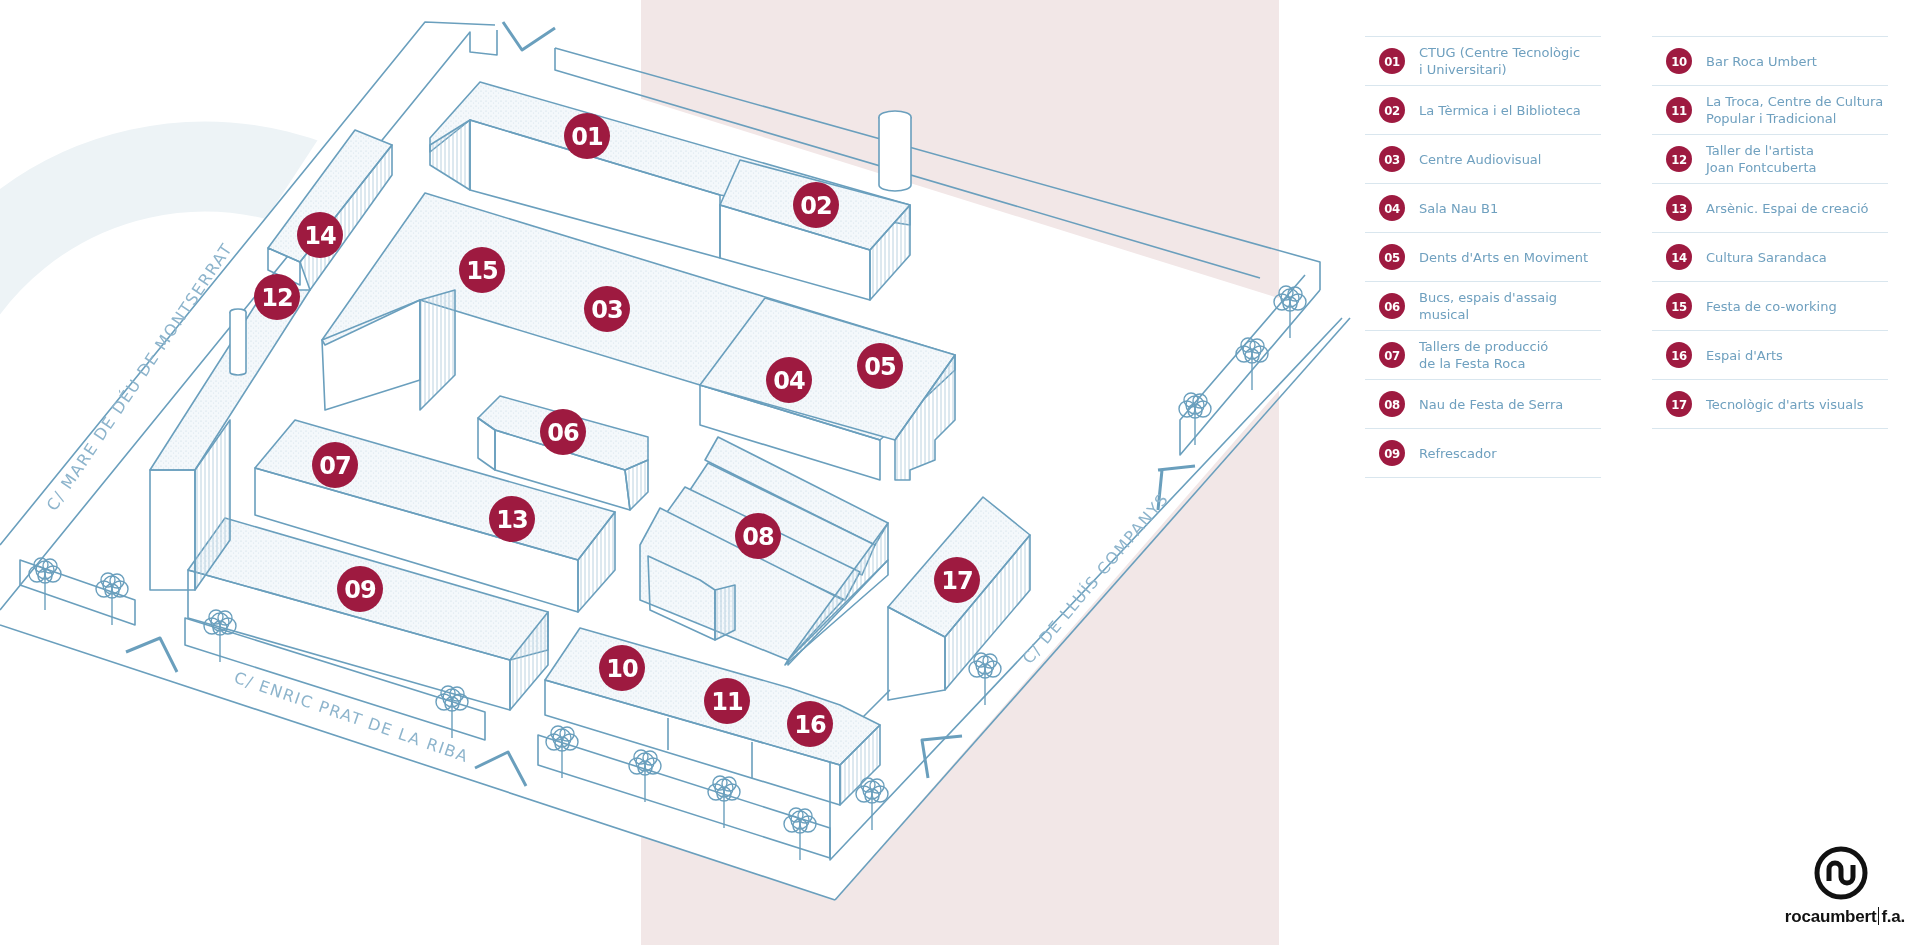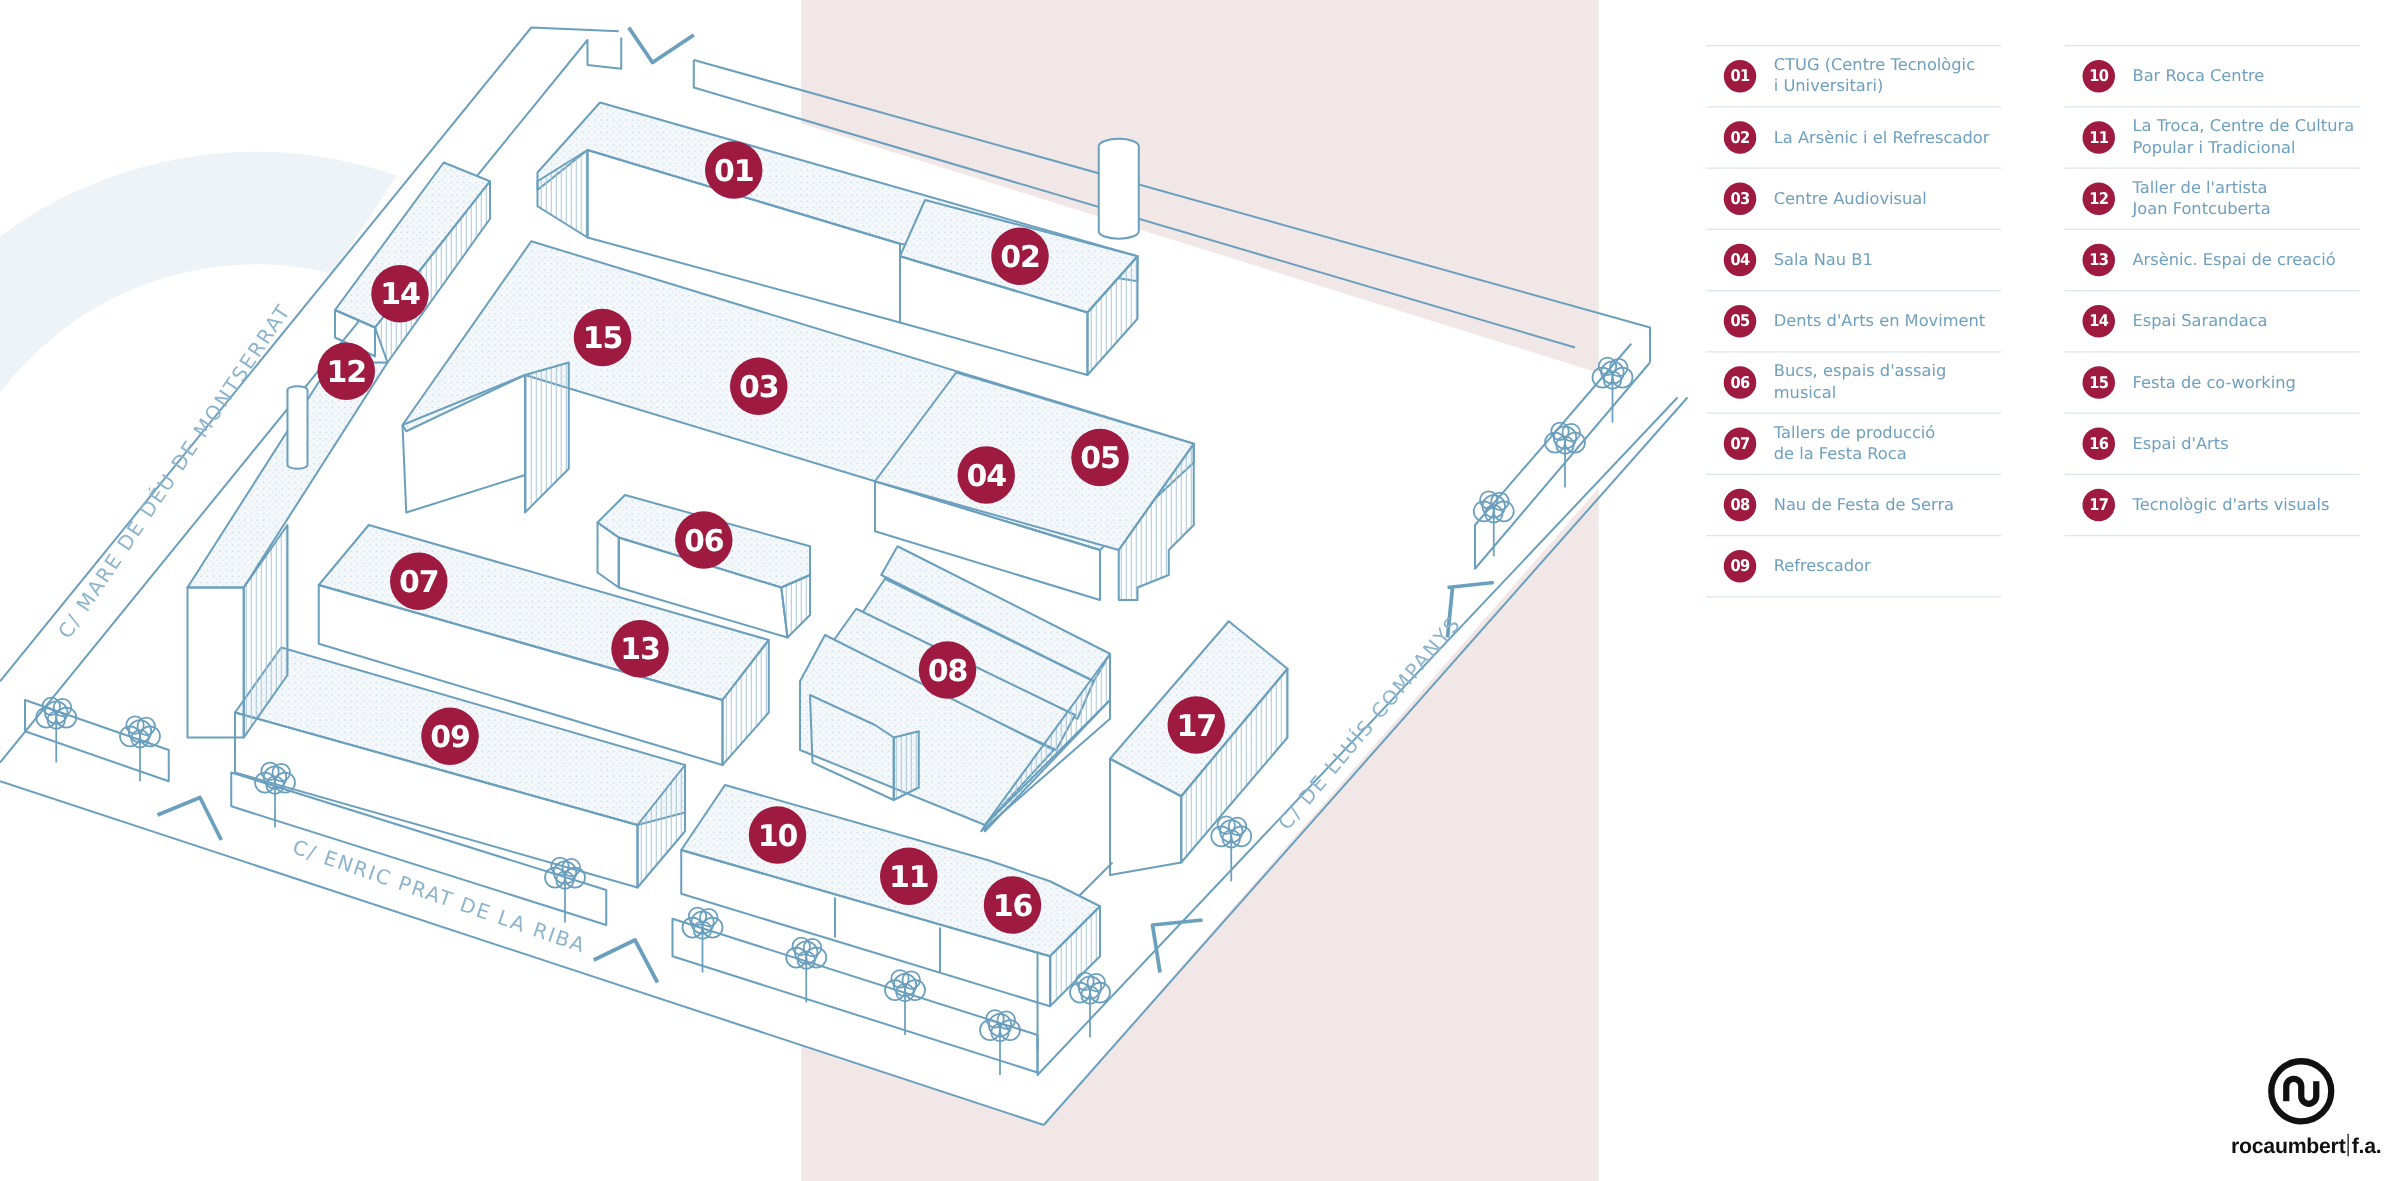--- a/index.html
+++ b/index.html
@@ -347,21 +347,21 @@
 </div>
 
 <div class="legend-col c1" id="legend-col-1">
     <div class="legend-item">
       <span class="legend-num">01</span>
       <span class="legend-label">CTUG (Centre Tecnològic
 i Universitari)</span>
     </div>
     <div class="legend-item">
       <span class="legend-num">02</span>
-      <span class="legend-label">La Arsènic i el Refrescador</span>
+      <span class="legend-label">La Tèrmica i el Biblioteca</span>
     </div>
     <div class="legend-item">
       <span class="legend-num">03</span>
       <span class="legend-label">Centre Audiovisual</span>
     </div>
     <div class="legend-item">
       <span class="legend-num">04</span>
       <span class="legend-label">Sala Nau B1</span>
     </div>
     <div class="legend-item">
@@ -383,39 +383,39 @@
       <span class="legend-label">Nau de Festa de Serra</span>
     </div>
     <div class="legend-item last">
       <span class="legend-num">09</span>
       <span class="legend-label">Refrescador</span>
     </div>
   </div>
 <div class="legend-col c2" id="legend-col-2">
     <div class="legend-item">
       <span class="legend-num">10</span>
-      <span class="legend-label">Bar Roca Centre</span>
+      <span class="legend-label">Bar Roca Umbert</span>
     </div>
     <div class="legend-item">
       <span class="legend-num">11</span>
       <span class="legend-label">La Troca, Centre de Cultura
 Popular i Tradicional</span>
     </div>
     <div class="legend-item">
       <span class="legend-num">12</span>
       <span class="legend-label">Taller de l'artista
 Joan Fontcuberta</span>
     </div>
     <div class="legend-item">
       <span class="legend-num">13</span>
       <span class="legend-label">Arsènic. Espai de creació</span>
     </div>
     <div class="legend-item">
       <span class="legend-num">14</span>
-      <span class="legend-label">Espai Sarandaca</span>
+      <span class="legend-label">Cultura Sarandaca</span>
     </div>
     <div class="legend-item">
       <span class="legend-num">15</span>
       <span class="legend-label">Festa de co-working</span>
     </div>
     <div class="legend-item">
       <span class="legend-num">16</span>
       <span class="legend-label">Espai d'Arts</span>
     </div>
     <div class="legend-item last">

